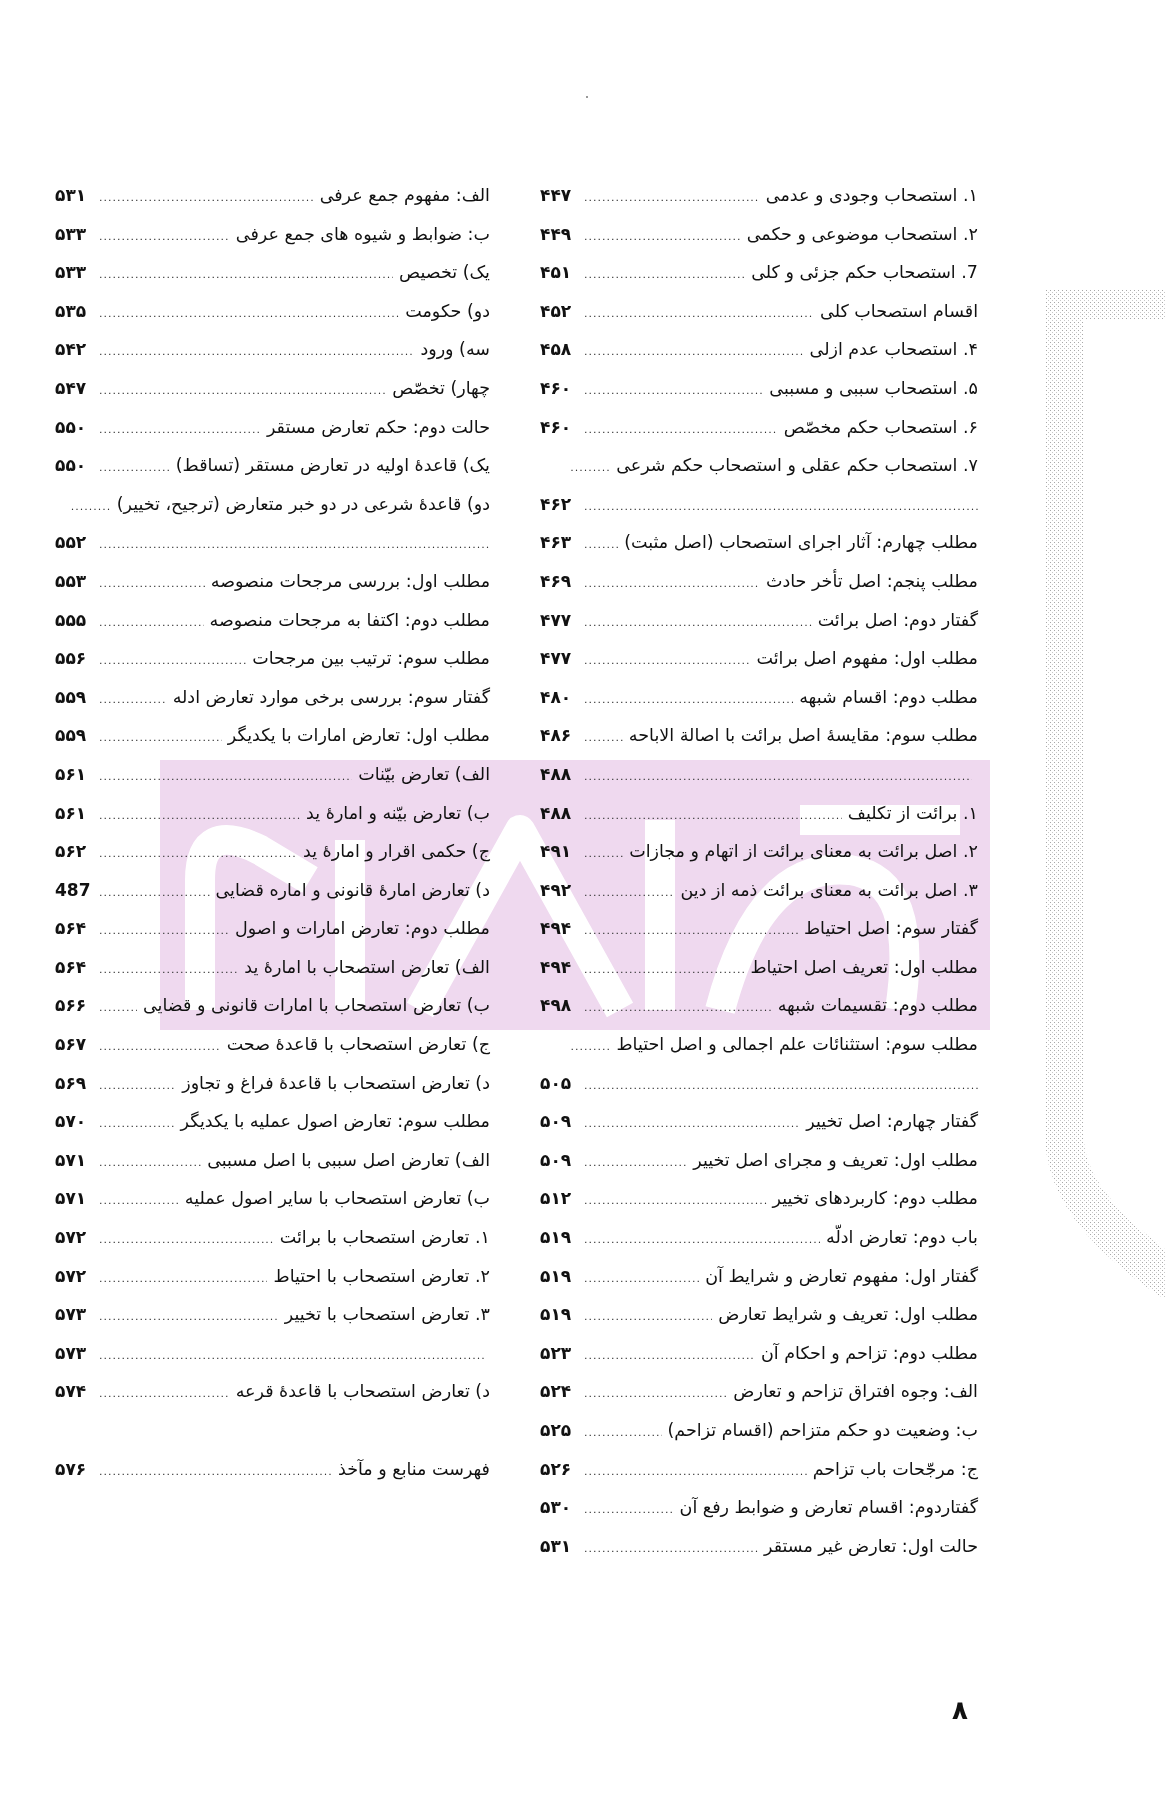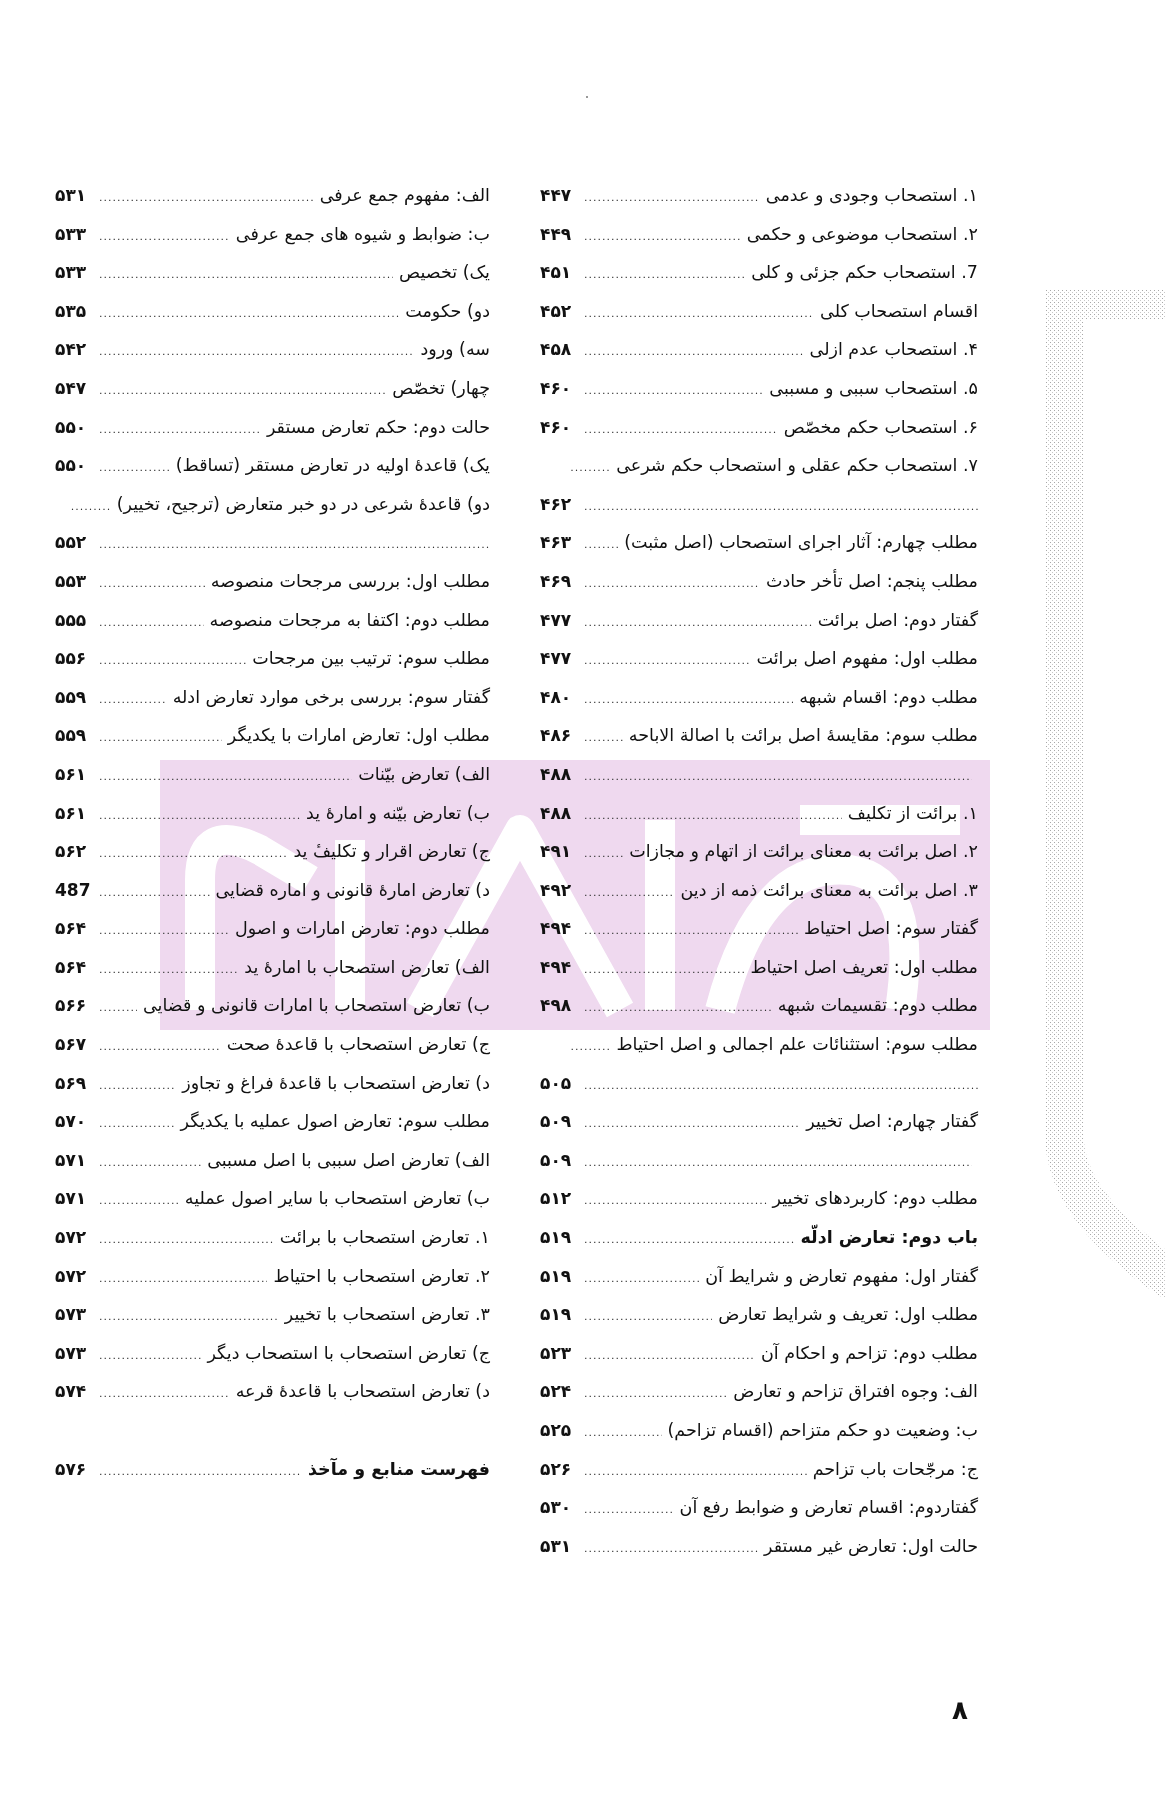--- a/index.html
+++ b/index.html
@@ -18,21 +18,21 @@
     display:flex; align-items:baseline; height:38.6px; line-height:38.6px;
     font-size:17.5px; white-space:nowrap;
   }
   .row .t { flex:0 0 auto; }
   .row .d {
     flex:1 1 auto; overflow:hidden; margin:0 6px; color:#333; font-size:11px; letter-spacing:1px;
     direction:ltr; text-align:right;
   }
   .row .d::before { content:"......................................................................................................................................................"; }
   .row .p { flex:0 0 auto; font-weight:bold; font-size:17px; min-width:38px; text-align:left; }
-  .row.bold .t { font-weight:bold; }
+  .row.bold .t { font-weight:normal; }
   .row.cont .d { margin-right:0; }
   .row.noPage .d { flex:0 0 auto; width:40px; margin-left:0; }
   .gap { height:38.6px; }
   .page-num {
     position:absolute; left:952px; top:1695px; font-size:26px; font-weight:bold;
     font-family:"DejaVu Sans", sans-serif;
   }
   .top-dot { position:absolute; left:586px; top:96px; width:2px; height:2px; background:#999; }
 </style>
 </head>
@@ -178,20 +178,21 @@
     <div class="row cont">
       <span class="d"></span>
       <span class="p">۵۰۵</span>
     </div>
     <div class="row">
       <span class="t">گفتار چهارم: اصل تخییر</span>
       <span class="d"></span>
       <span class="p">۵۰۹</span>
     </div>
     <div class="row">
+      <span class="t">مطلب اول: تعریف و مجرای اصل تخییر</span>
       <span class="d"></span>
       <span class="p">۵۰۹</span>
     </div>
     <div class="row">
       <span class="t">مطلب دوم: کاربردهای تخییر</span>
       <span class="d"></span>
       <span class="p">۵۱۲</span>
     </div>
     <div class="row bold">
       <span class="t">باب دوم: تعارض ادلّه</span>
@@ -317,21 +318,21 @@
       <span class="t">الف) تعارض بیّنات</span>
       <span class="d"></span>
       <span class="p">۵۶۱</span>
     </div>
     <div class="row">
       <span class="t">ب) تعارض بیّنه و امارهٔ ید</span>
       <span class="d"></span>
       <span class="p">۵۶۱</span>
     </div>
     <div class="row">
-      <span class="t">ج) تعارض اقرار و تکلیفٔ ید</span>
+      <span class="t">ج) حکمی اقرار و امارهٔ ید</span>
       <span class="d"></span>
       <span class="p">۵۶۲</span>
     </div>
     <div class="row">
       <span class="t">د) تعارض امارهٔ قانونی و اماره قضایی</span>
       <span class="d"></span>
       <span class="p">487</span>
     </div>
     <div class="row">
       <span class="t">مطلب دوم: تعارض امارات و اصول</span>
@@ -382,21 +383,20 @@
       <span class="t">۲. تعارض استصحاب با احتیاط</span>
       <span class="d"></span>
       <span class="p">۵۷۲</span>
     </div>
     <div class="row">
       <span class="t">۳. تعارض استصحاب با تخییر</span>
       <span class="d"></span>
       <span class="p">۵۷۳</span>
     </div>
     <div class="row">
-      <span class="t">ج) تعارض استصحاب با استصحاب دیگر</span>
       <span class="d"></span>
       <span class="p">۵۷۳</span>
     </div>
     <div class="row">
       <span class="t">د) تعارض استصحاب با قاعدهٔ قرعه</span>
       <span class="d"></span>
       <span class="p">۵۷۴</span>
     </div>
     <div class="gap"></div>
     <div class="row bold">

